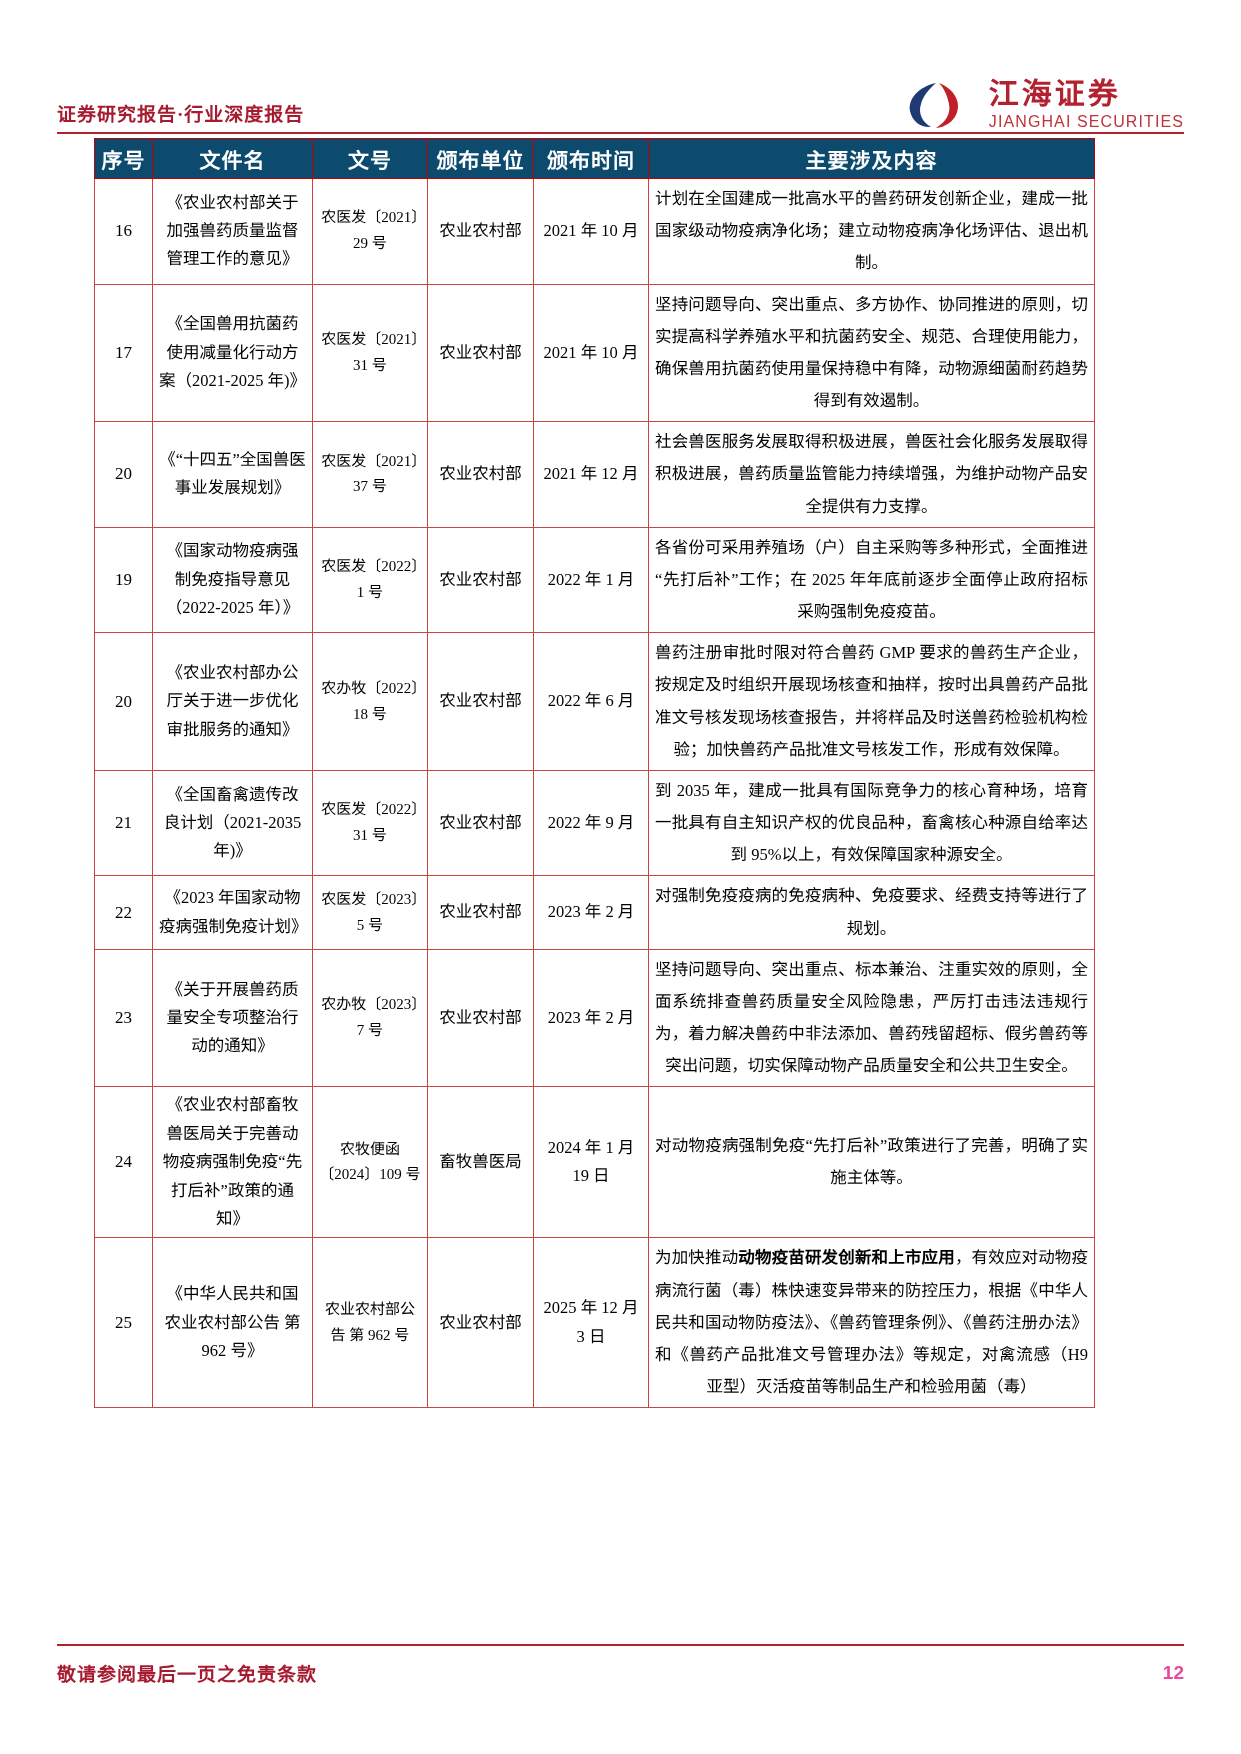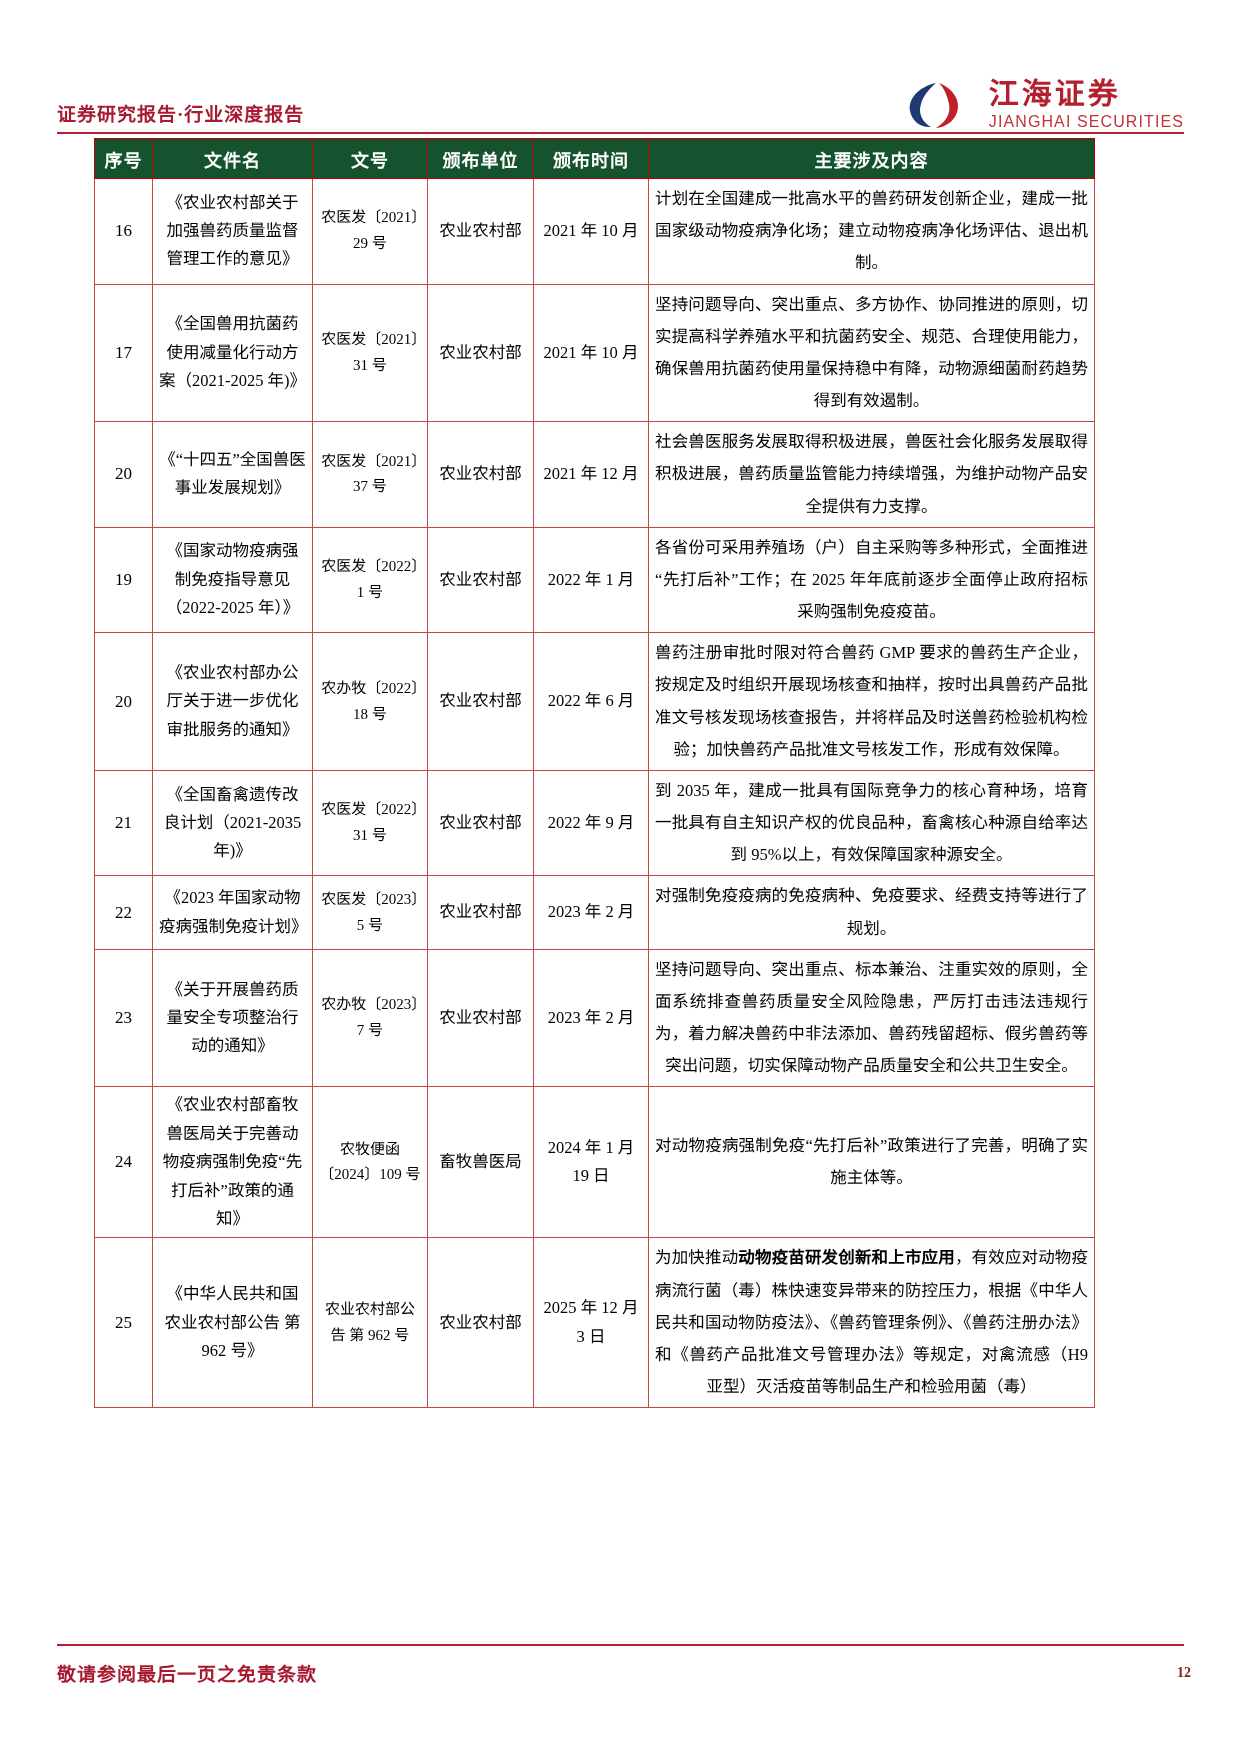--- a/index.html
+++ b/index.html
@@ -101,24 +101,24 @@
     table-layout: fixed;
   }
   table.doc-table th,
   table.doc-table td {
     border: 1px solid #c9453f;
     vertical-align: middle;
     padding: 4px 6px;
     box-sizing: border-box;
   }
   table.doc-table thead th {
-    background: #14532d;
+    background: #0c4a6e;
     color: #ffffff;
     border: 1px solid #c00000;
-    font-size: 18px;
+    font-size: 21px;
     font-weight: bold;
     text-align: center;
     height: 40px;
     letter-spacing: 1px;
     font-family: "Liberation Serif", "DejaVu Serif", serif;
   }
   
   col.c-seq   { width: 58px; }
   col.c-name  { width: 160px; }
   col.c-no    { width: 115px; }
@@ -168,37 +168,37 @@
     bottom: 108px;
     left: 57px;
     right: 57px;
     height: 2px;
     background: #b3202e;
   }
   .page-footer {
     position: absolute;
     bottom: 68px;
     left: 57px;
-    right: 50px;
+    right: 57px;
     display: flex;
     align-items: center;
     justify-content: space-between;
   }
   .footer-left {
     font-family: "Liberation Serif", "DejaVu Serif", serif;
     font-size: 19px;
     font-weight: bold;
     color: #a61b30;
     letter-spacing: 1px;
   }
   .footer-right {
-    font-family: Liberation Serif, serif;
-    font-size: 14px;
-    font-weight: bold;
-    color: #7f1d1d;
+    font-family: Liberation Sans, sans-serif;
+    font-size: 19px;
+    font-weight: bold;
+    color: #ec4899;
   }
 </style>
 </head>
 <body>
 
 <div class="page">
 
   <div class="page-header">
     <div class="header-left">证券研究报告·行业深度报告</div>
 

